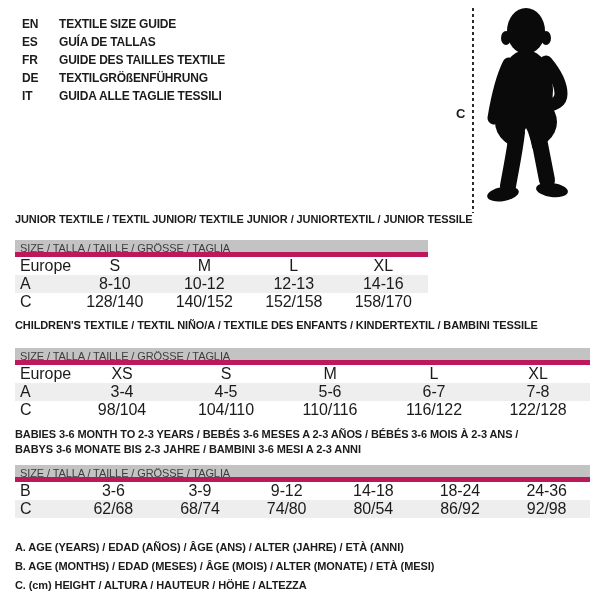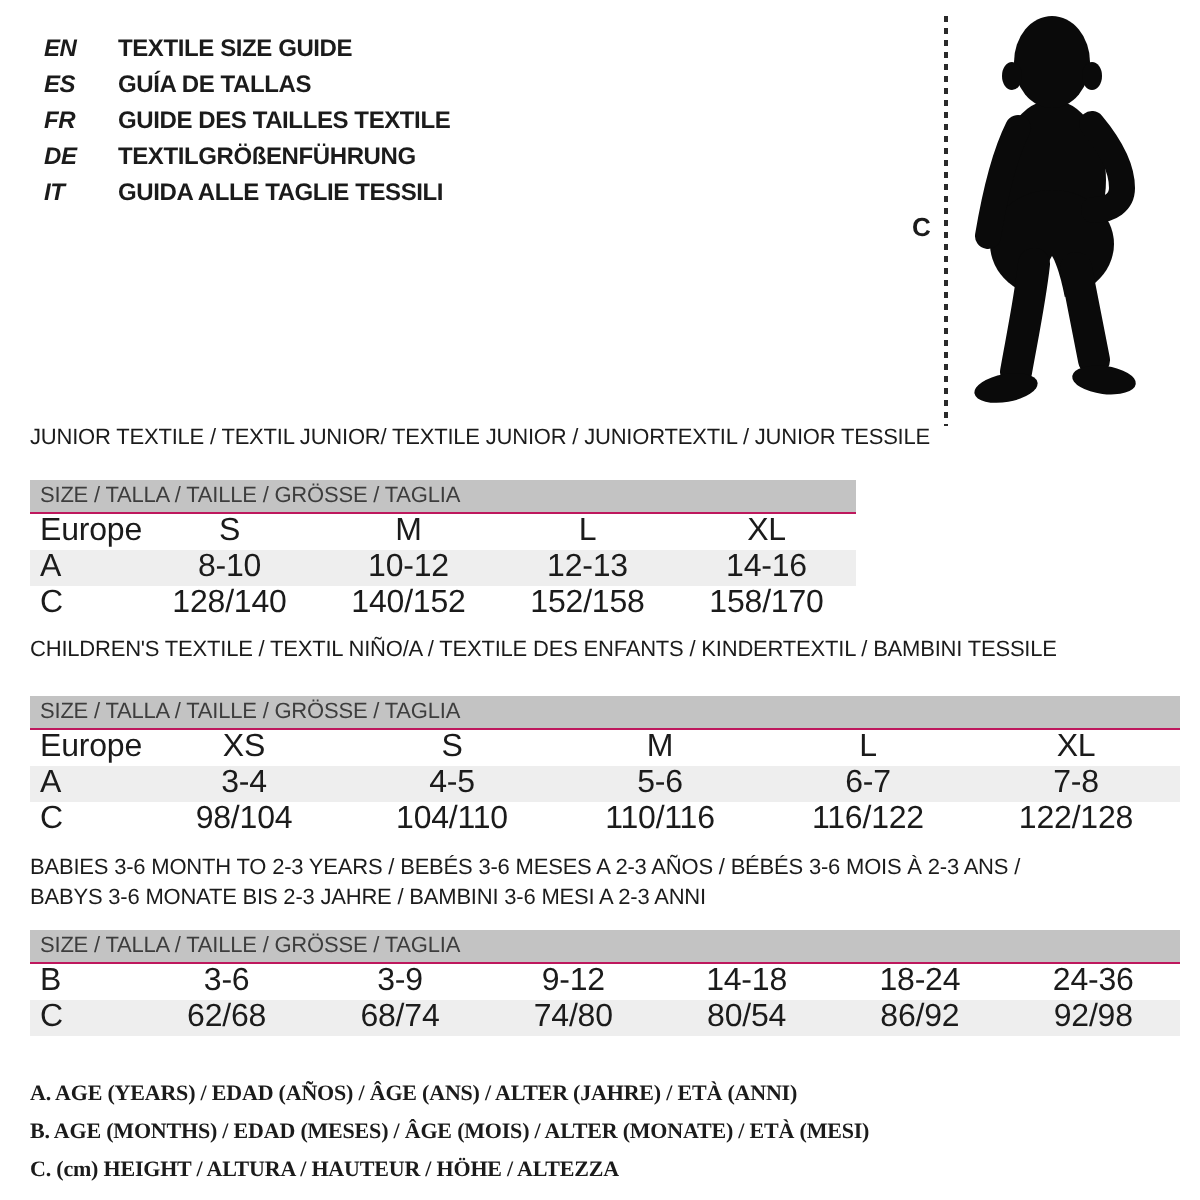--- a/index.html
+++ b/index.html
@@ -9,58 +9,58 @@
     background:#ffffff;
     color:var(--text, #1b1b1b);
     position:relative;
     overflow:hidden;
   }
   .page { position:absolute; inset:0; }
 
   
   .lang-list { position:absolute; left:22px; top:15px; font-size:12px; font-weight:bold; letter-spacing:-0.2px; }
   .lang-row { display:flex; line-height:18px; white-space:nowrap; }
-  .lang-code { width:37px;font-style:italic; }
+  .lang-code { width:37px; }
 
   
   .figure { position:absolute; left:448px; top:4px; width:146px; height:212px; }
   .c-label { position:absolute; left:8px; top:102px; font-size:13px; font-weight:bold; }
   .dash-line {
     position:absolute; left:24px; top:4px; width:2px; height:205px;
     background:repeating-linear-gradient(to bottom, #2a2a2a 0 3px, transparent 3px 6px);
   }
   .baby-svg { position:absolute; left:36px; top:0; width:106px; height:208px; }
 
   
   .section { position:absolute; left:15px; }
   #section-0 { top:212px; width:413px; }
   #section-1 { top:318px; width:575px; }
   #section-2 { top:427px; width:575px; }
-  .heading { font-size:11px; font-weight:normal; letter-spacing:-0.1px; white-space:nowrap; }
+  .heading { font-size:11px; font-weight:bold; letter-spacing:-0.1px; white-space:nowrap; }
   .heading div { line-height:15px; }
   #section-0 .size-bar { margin-top:13px; }
   #section-1 .size-bar { margin-top:15px; }
   #section-2 .size-bar { margin-top:8px; }
   .size-bar {
     height:17px; line-height:16px;
     background:var(--bar, #c3c3c3);
-    border-bottom:1px solid #be185d;
+    border-bottom:5px solid #be185d;
     color:#3d3d3d; font-size:11px; padding-left:5px;
     letter-spacing:-0.1px;
   }
   table.size-table { width:100%; border-collapse:collapse; table-layout:fixed; }
   table.size-table td {
     height:16px; font-size:16px; text-align:center; vertical-align:middle;
     letter-spacing:-0.1px;
   }
   table.size-table td.row-label { width:55px; text-align:left; padding-left:5px; }
   table.size-table tr.alt { background:var(--alt, #eeeeee); }
 
   
-  .footnotes { position:absolute; left:15px; top:538px; font-size:11px; font-weight:bold; letter-spacing:-0.1px;font-family:Liberation Serif, serif; }
+  .footnotes { position:absolute; left:15px; top:538px; font-size:11px; font-weight:bold; letter-spacing:-0.1px; }
   .footnotes div { line-height:19px; white-space:nowrap; }
 </style>
 </head>
 <body>
 
 <div class="page">
 
   <div class="lang-list">
       <div class="lang-row">
         <span class="lang-code">EN</span>

